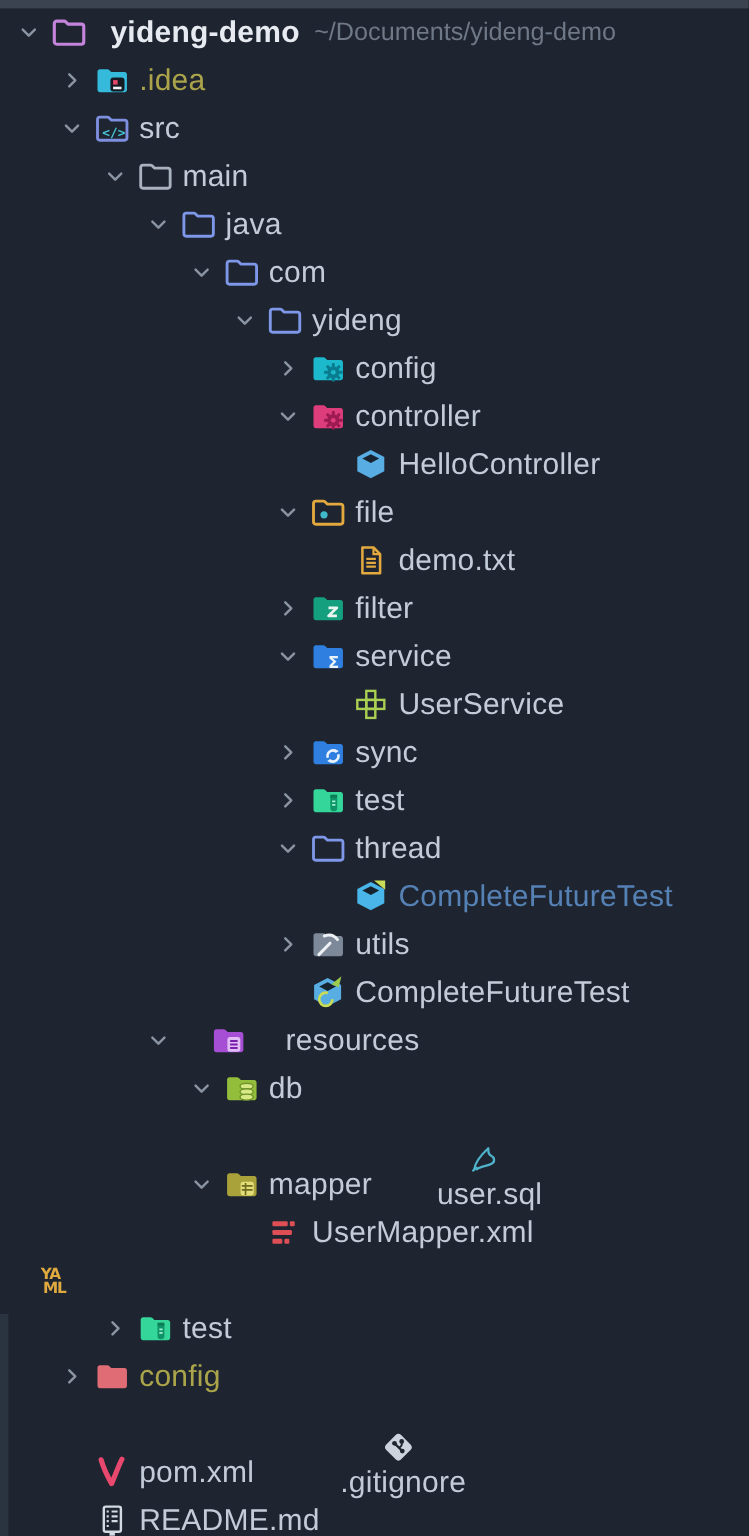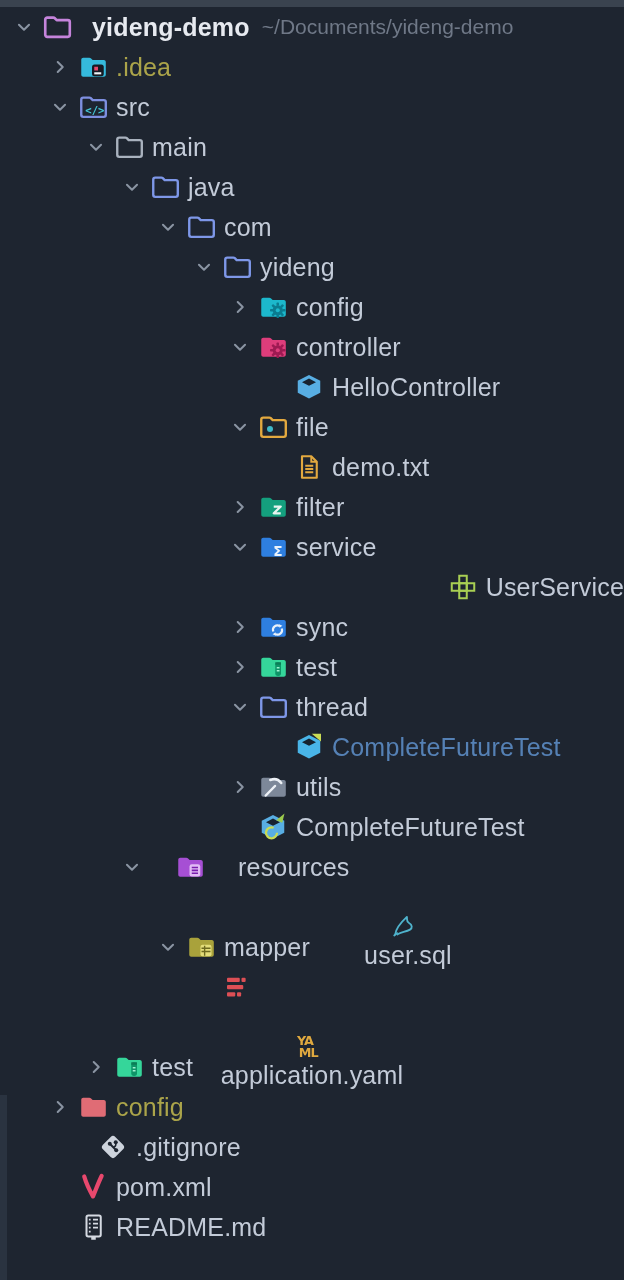--- a/index.html
+++ b/index.html
@@ -232,21 +232,21 @@
           </svg>
         </span>
         <span class="slot-icon">
           <svg viewBox="0 0 24 24" width="30" height="30">
             <path d="M2.6 6.1c0-.9.73-1.6 1.6-1.6h4.9c.43 0 .84.17 1.14.47l1.5 1.5h8.9c.88 0 1.6.72 1.6 1.6v10.2c0 .88-.72 1.6-1.6 1.6H4.2c-.88 0-1.6-.72-1.6-1.6V6.1z" fill="#2E7FE0"></path>
             <text x="12.2" y="19.4" font-size="11" font-weight="bold" fill="#EAF2FA" font-family="'DejaVu Sans',sans-serif">Σ</text>
           </svg>
         </span>
         <span class="label c-default">service</span>
       </div>
-      <div class="row" style="padding-left: 264px; justify-content: flex-end;">
+      <div class="row" style="padding-left: 264px;">
         <span class="slot-chevron"></span>
         <span class="slot-icon">
           <svg viewBox="0 0 24 24" width="30" height="30">
             <g fill="none" stroke="#A9CF53" stroke-width="1.6">
               <rect x="9" y="3" width="6" height="6"></rect>
               <rect x="9" y="9" width="6" height="6"></rect>
               <rect x="9" y="15" width="6" height="6"></rect>
               <rect x="3" y="9" width="6" height="6"></rect>
               <rect x="15" y="9" width="6" height="6"></rect>
             </g>
@@ -350,20 +350,38 @@
         </span>
         <span class="slot-icon">
           <svg viewBox="0 0 24 24" width="30" height="30">
             <path d="M2.6 6.1c0-.9.73-1.6 1.6-1.6h4.9c.43 0 .84.17 1.14.47l1.5 1.5h8.9c.88 0 1.6.72 1.6 1.6v10.2c0 .88-.72 1.6-1.6 1.6H4.2c-.88 0-1.6-.72-1.6-1.6V6.1z" fill="#A64FD4"></path>
             <rect x="11.6" y="9.8" width="8.6" height="9.8" rx="1.8" fill="#E2BCF5"></rect>
             <path d="M13.4 12.4h5M13.4 14.7h5M13.4 17h5" stroke="#7A1FAE" stroke-width="1.3"></path>
           </svg>
         </span>
         <span class="label c-default">resources</span>
       </div>
+      <div class="row" style="padding-left: 156px;">
+        <span class="slot-chevron">
+          <svg width="22" height="22" viewBox="0 0 24 24">
+            <polyline points="6.5 9.5,12 15,17.5 9.5" fill="none" stroke="#8A94A2" stroke-width="2.2" stroke-linecap="round" stroke-linejoin="round"></polyline>
+          </svg>
+        </span>
+        <span class="slot-icon">
+          <svg viewBox="0 0 24 24" width="30" height="30">
+            <path d="M2.6 6.1c0-.9.73-1.6 1.6-1.6h4.9c.43 0 .84.17 1.14.47l1.5 1.5h8.9c.88 0 1.6.72 1.6 1.6v10.2c0 .88-.72 1.6-1.6 1.6H4.2c-.88 0-1.6-.72-1.6-1.6V6.1z" fill="#93BE3C"></path>
+            <g stroke="#6C8F2A" stroke-width="0.9" fill="#D6E985">
+              <ellipse cx="15.6" cy="10.6" rx="4.4" ry="2"></ellipse>
+              <ellipse cx="15.6" cy="14.2" rx="4.4" ry="2"></ellipse>
+              <ellipse cx="15.6" cy="17.8" rx="4.4" ry="2"></ellipse>
+            </g>
+          </svg>
+        </span>
+        <span class="label c-default">db</span>
+      </div>
       <div class="row" style="padding-left: 192px; flex-direction: column;">
         <span class="slot-chevron"></span>
         <span class="slot-icon">
           <svg viewBox="0 0 24 24" width="30" height="30">
             <path d="M5 18.6c.6-4.6 3.6-8.6 9.3-13.9.3 2.4-.5 3.8 1.7 4.9 2.6 1.3 2.9 4 .8 5.3-3.3 2-8.2 1.7-10 3.9" fill="none" stroke="#4FB3CC" stroke-width="1.5" stroke-linejoin="round" stroke-linecap="round"></path>
             <path d="M4.2 19.6l2.3-1.9" stroke="#4FB3CC" stroke-width="1.5" stroke-linecap="round"></path>
           </svg>
         </span>
         <span class="label c-default">user.sql</span>
       </div>
@@ -388,30 +406,30 @@
           <svg viewBox="0 0 24 24" width="30" height="30">
             <g fill="#DD4F55">
               <rect x="4" y="4.6" width="10.2" height="3.3" rx="0.8"></rect>
               <rect x="15.6" y="4.6" width="3.3" height="3.3" rx="0.8"></rect>
               <rect x="4" y="10.4" width="13" height="3.3" rx="0.8"></rect>
               <rect x="4" y="16.2" width="6.6" height="3.3" rx="0.8"></rect>
               <rect x="12" y="16.2" width="3.3" height="3.3" rx="0.8"></rect>
             </g>
           </svg>
         </span>
-      </div>
-      <div class="row" style=" flex-direction: column;">
+        <span class="label c-default">UserMapper.xml</span>
+      </div>
+      <div class="row" style="">
         <span class="slot-chevron"></span>
         <span class="slot-icon">
           <svg viewBox="0 0 24 24" width="30" height="30">
             <text x="3.2" y="11.2" font-size="10.2" font-weight="bold" fill="#E0A93F" font-family="'DejaVu Sans',sans-serif" letter-spacing="-0.8">YA</text>
             <text x="4.6" y="20.6" font-size="10.2" font-weight="bold" fill="#E0A93F" font-family="'DejaVu Sans',sans-serif" letter-spacing="-0.8">ML</text>
           </svg>
         </span>
-        <span class="label c-default">application.yaml</span>
       </div>
       <div class="row" style="padding-left: 84px;">
         <span class="slot-chevron">
           <svg width="22" height="22" viewBox="0 0 24 24">
             <polyline points="9.5 6.5,15 12,9.5 17.5" fill="none" stroke="#8A94A2" stroke-width="2.2" stroke-linecap="round" stroke-linejoin="round"></polyline>
           </svg>
         </span>
         <span class="slot-icon">
           <svg viewBox="0 0 24 24" width="30" height="30">
             <path d="M2.6 6.1c0-.9.73-1.6 1.6-1.6h4.9c.43 0 .84.17 1.14.47l1.5 1.5h8.9c.88 0 1.6.72 1.6 1.6v10.2c0 .88-.72 1.6-1.6 1.6H4.2c-.88 0-1.6-.72-1.6-1.6V6.1z" fill="#35D69A"></path>
@@ -428,21 +446,21 @@
             <polyline points="9.5 6.5,15 12,9.5 17.5" fill="none" stroke="#8A94A2" stroke-width="2.2" stroke-linecap="round" stroke-linejoin="round"></polyline>
           </svg>
         </span>
         <span class="slot-icon">
           <svg viewBox="0 0 24 24" width="30" height="30">
             <path d="M2.6 6.1c0-.9.73-1.6 1.6-1.6h4.9c.43 0 .84.17 1.14.47l1.5 1.5h8.9c.88 0 1.6.72 1.6 1.6v10.2c0 .88-.72 1.6-1.6 1.6H4.2c-.88 0-1.6-.72-1.6-1.6V6.1z" fill="#E06C75"></path>
           </svg>
         </span>
         <span class="label c-excluded">config</span>
       </div>
-      <div class="row" style="padding-left: 68px;">
+      <div class="row" style="padding-left: 48px; flex-direction: column;">
         <span class="slot-chevron"></span>
         <span class="slot-icon">
           <svg viewBox="0 0 24 24" width="30" height="30">
             <g transform="rotate(45 12 12)">
               <rect x="5" y="5" width="14" height="14" rx="2.6" fill="#CDD3DC"></rect>
             </g>
             <path d="M9.6 9.6l4.8 4.8" stroke="#1E2530" stroke-width="1.5"></path>
             <path d="M12.2 12.2c1.5-.2 2.3-1.5 2-2.8" stroke="#1E2530" stroke-width="1.3" fill="none"></path>
             <circle cx="9.4" cy="9.4" r="1.6" fill="#1E2530"></circle>
             <circle cx="14.6" cy="14.6" r="1.6" fill="#1E2530"></circle>

